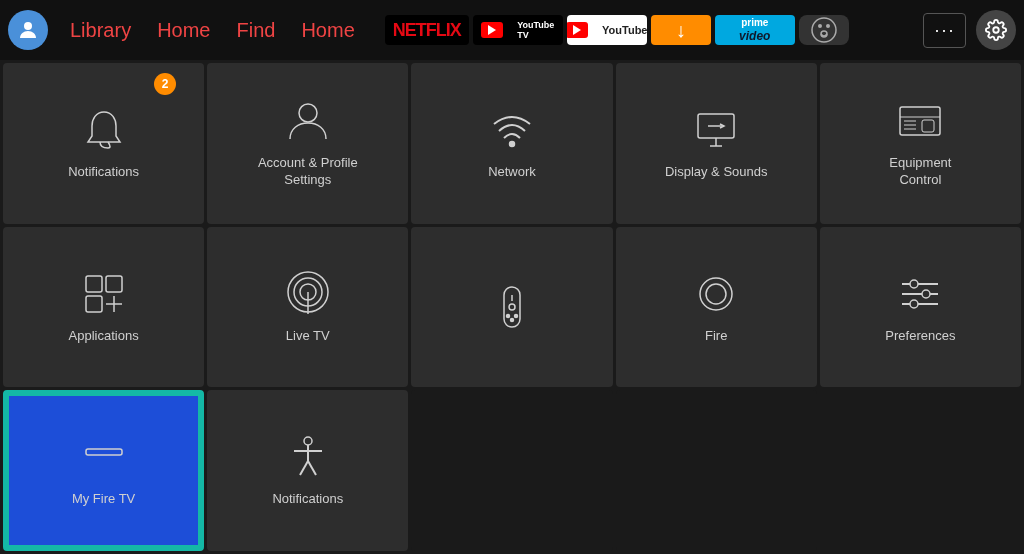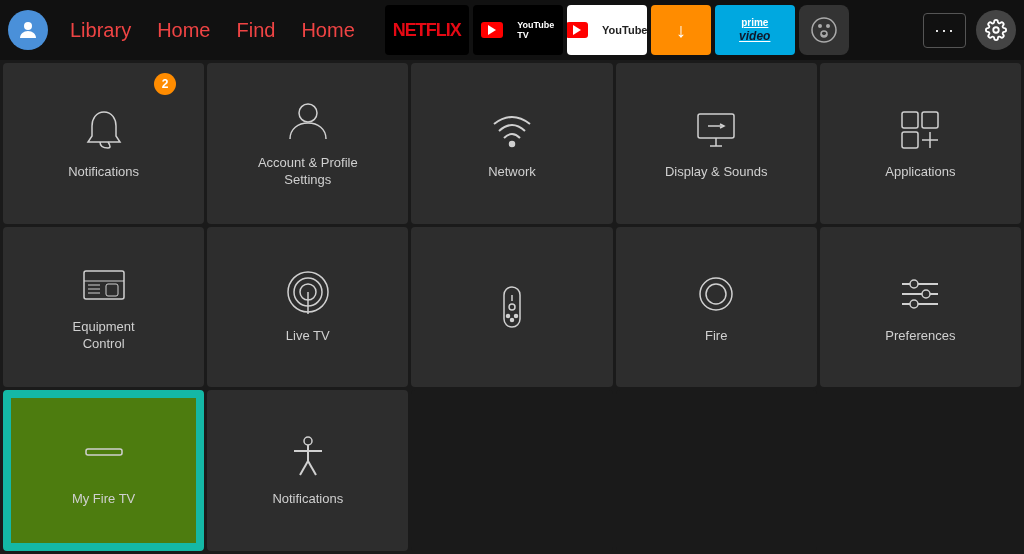--- a/index.html
+++ b/index.html
@@ -48,35 +48,35 @@
       border-radius: 4px;
       white-space: nowrap;
     }
     .nav-apps {
       display: flex;
       align-items: center;
       gap: 4px;
       flex: 1;
     }
     .app-btn {
-      height: 50px;
+      height: 30px;
       border-radius: 4px;
       display: flex;
       align-items: center;
       justify-content: center;
       cursor: pointer;
       overflow: hidden;
       flex-shrink: 0;
     }
     .netflix-btn { background: #000; padding: 0 8px; }
     .netflix-text { color: #e50914; font-size: 18px; font-weight: 900; letter-spacing: -1px; }
     .youtubetv-btn { background: #000; padding: 0 6px; width: 90px; }
     .youtube-btn { background: #fff; padding: 0 8px; width: 80px; }
     .downloader-btn { background: #ff8c00; width: 60px; }
-    .primevideo-btn { background: #00a8e0; width: 80px; padding: 0 4px; text-decoration: underline; }
+    .primevideo-btn { background: #00a8e0; width: 80px; padding: 0 4px; }
     .games-btn { background: #333; width: 50px; border-radius: 50%; }
     .more-btn {
       color: #fff;
       font-size: 18px;
       padding: 6px 10px;
       cursor: pointer;
       border: 1px solid #555;
       border-radius: 4px;
       letter-spacing: 1px;
     }
@@ -108,22 +108,22 @@
       flex-direction: column;
       align-items: center;
       justify-content: center;
       gap: 10px;
       cursor: pointer;
       border-radius: 4px;
       position: relative;
       padding: 10px;
     }
     .grid-item.selected {
-      background: #4d7c0f;
-      border: 8px solid #14b8a6;
+      background: #1d4ed8;
+      border: 6px solid #14b8a6;
     }
     .grid-item svg {
       width: 48px;
       height: 48px;
       stroke: #d0d0d0;
       fill: none;
       stroke-width: 1.5;
     }
     .grid-item .label {
       font-size: 13px;
@@ -260,43 +260,43 @@
       <line x1="18" y1="40" x2="30" y2="40" stroke="#d0d0d0" stroke-width="1.5"></line>
       <line x1="24" y1="32" x2="24" y2="40" stroke="#d0d0d0" stroke-width="1.5"></line>
       <path d="M28 18 L32 20 L28 22" stroke="#d0d0d0" stroke-width="1.5" fill="none"></path>
       <line x1="16" y1="20" x2="32" y2="20" stroke="#d0d0d0" stroke-width="1.5"></line>
     </svg>
     <span class="label">Display &amp; Sounds</span>
   </div>
 
   <div class="grid-item">
     <svg viewBox="0 0 48 48">
-      <rect x="6" y="6" width="16" height="16" rx="2" stroke="#d0d0d0" stroke-width="1.5"></rect>
-      <rect x="26" y="6" width="16" height="16" rx="2" stroke="#d0d0d0" stroke-width="1.5"></rect>
-      <rect x="6" y="26" width="16" height="16" rx="2" stroke="#d0d0d0" stroke-width="1.5"></rect>
-      <line x1="34" y1="26" x2="34" y2="42" stroke="#d0d0d0" stroke-width="1.5"></line>
-      <line x1="26" y1="34" x2="42" y2="34" stroke="#d0d0d0" stroke-width="1.5"></line>
-    </svg>
-    <span class="label">Applications</span>
-  </div>
-
-  <div class="grid-item">
-    <svg viewBox="0 0 48 48">
       <rect x="4" y="10" width="40" height="28" rx="2" stroke="#d0d0d0" stroke-width="1.5"></rect>
       <line x1="4" y1="20" x2="44" y2="20" stroke="#d0d0d0" stroke-width="1"></line>
       <line x1="8" y1="24" x2="20" y2="24" stroke="#d0d0d0" stroke-width="1"></line>
       <line x1="8" y1="28" x2="20" y2="28" stroke="#d0d0d0" stroke-width="1"></line>
       <line x1="8" y1="32" x2="20" y2="32" stroke="#d0d0d0" stroke-width="1"></line>
       <rect x="26" y="23" width="12" height="12" rx="2" stroke="#d0d0d0" stroke-width="1"></rect>
     </svg>
     <span class="label">Equipment<br>Control</span>
   </div>
 
   <div class="grid-item">
     <svg viewBox="0 0 48 48">
+      <rect x="6" y="6" width="16" height="16" rx="2" stroke="#d0d0d0" stroke-width="1.5"></rect>
+      <rect x="26" y="6" width="16" height="16" rx="2" stroke="#d0d0d0" stroke-width="1.5"></rect>
+      <rect x="6" y="26" width="16" height="16" rx="2" stroke="#d0d0d0" stroke-width="1.5"></rect>
+      <line x1="34" y1="26" x2="34" y2="42" stroke="#d0d0d0" stroke-width="1.5"></line>
+      <line x1="26" y1="34" x2="42" y2="34" stroke="#d0d0d0" stroke-width="1.5"></line>
+    </svg>
+    <span class="label">Applications</span>
+  </div>
+
+  <div class="grid-item">
+    <svg viewBox="0 0 48 48">
       <circle cx="24" cy="22" r="8" stroke="#d0d0d0" stroke-width="1.5"></circle>
       <circle cx="24" cy="22" r="14" stroke="#d0d0d0" stroke-width="1.5"></circle>
       <circle cx="24" cy="22" r="20" stroke="#d0d0d0" stroke-width="1.5"></circle>
       <line x1="24" y1="22" x2="24" y2="44" stroke="#d0d0d0" stroke-width="1.5"></line>
     </svg>
     <span class="label">Live TV</span>
   </div>
 
   <div class="grid-item">
     <svg viewBox="0 0 48 48">

